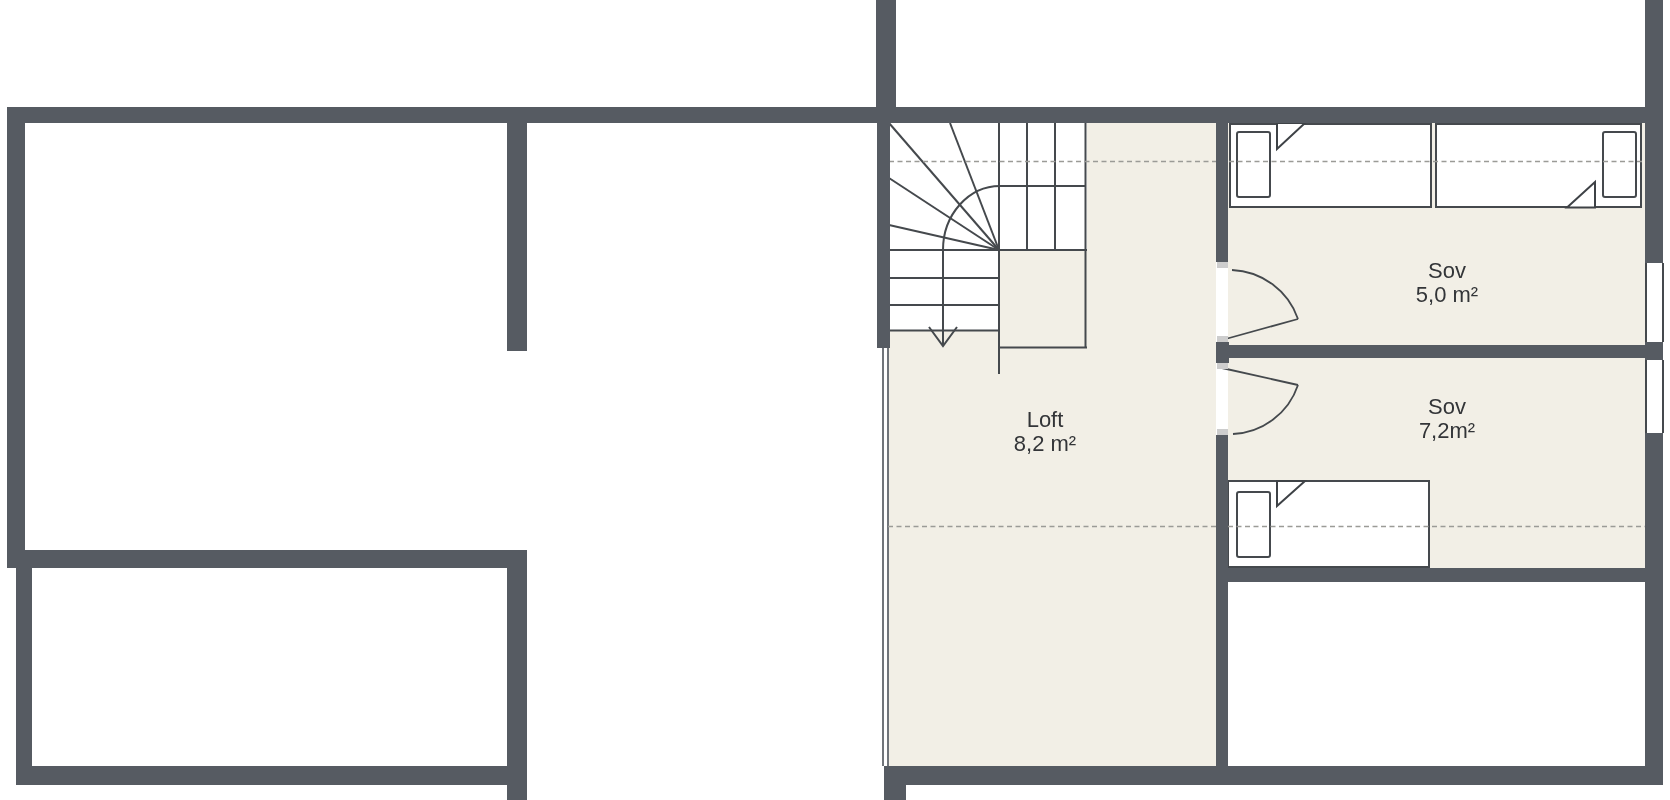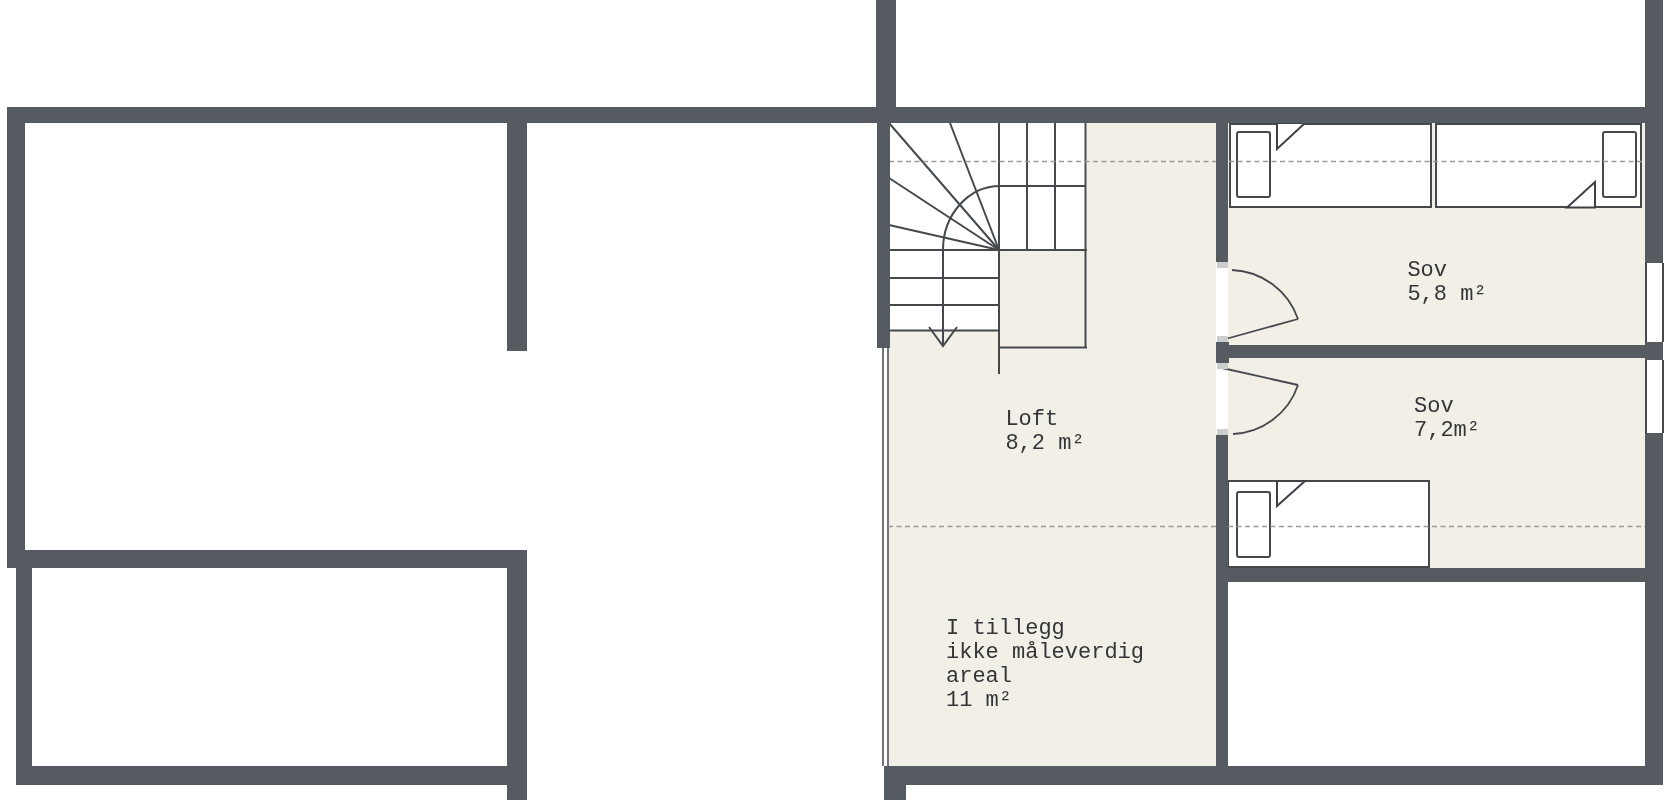--- a/index.html
+++ b/index.html
@@ -17,21 +17,21 @@
   }
   .wall{position:absolute;background:var(--wall);z-index:5;}
   .floor{position:absolute;background:var(--floor);z-index:1;}
   .stairbox{position:absolute;background:#ffffff;z-index:2;}
   .dbl{position:absolute;background:#ffffff;border-left:2px solid #71757a;border-right:2px solid #71757a;box-sizing:border-box;z-index:2;}
   .bed{position:absolute;background:#ffffff;border:2px solid var(--line);box-sizing:border-box;z-index:3;}
   .pillow{position:absolute;background:#ffffff;border:2px solid var(--line);border-radius:3px;box-sizing:border-box;z-index:3;}
   .cap{position:absolute;background:var(--cap);z-index:6;}
   .window{position:absolute;background:#ffffff;border-left:2px solid var(--line);border-right:2px solid var(--line);box-sizing:border-box;z-index:6;}
   svg.overlay{position:absolute;left:0;top:0;z-index:4;}
-  .label{position:absolute;font-size:22px;line-height:24px;color:var(--text);text-align:left;transform:translateX(-50%);white-space:nowrap;z-index:7;font-family:Liberation Mono, monospace;}
+  .label{position:absolute;font-size:22px;line-height:24px;color:var(--text);text-align:center;transform:translateX(-50%);white-space:nowrap;z-index:7;}
 </style>
 </head>
 <body>
 
 <div id="plan">
 
   <div class="floor" style="left:888px;top:123px;width:328px;height:643px;"></div>
   <div class="floor" style="left:1228px;top:123px;width:417px;height:222px;"></div>
   <div class="floor" style="left:1228px;top:358px;width:417px;height:210px;"></div>
 
@@ -120,28 +120,22 @@
   <div class="window" style="left:1645px;top:263px;width:19px;height:79px;"></div>
   <div class="window" style="left:1645px;top:360px;width:19px;height:73px;"></div>
 
   <div class="label" style="left:1045px;top:408px;">
     <div>Loft</div>
     <div>8,2 m²</div>
   </div>
 
   <div class="label" style="left:1447px;top:259px;">
     <div>Sov</div>
-    <div>5,8 m²</div>
+    <div>5,0 m²</div>
   </div>
 
   <div class="label" style="left:1447px;top:395px;">
     <div>Sov</div>
     <div>7,2m²</div>
   </div>
 
-  <div class="label" style="left:1045px;top:617px;">
-    <div>I tillegg</div>
-    <div>ikke måleverdig</div>
-    <div>areal</div>
-    <div>11 m²</div>
-  </div>
 
 </div>
 
 </body></html>

